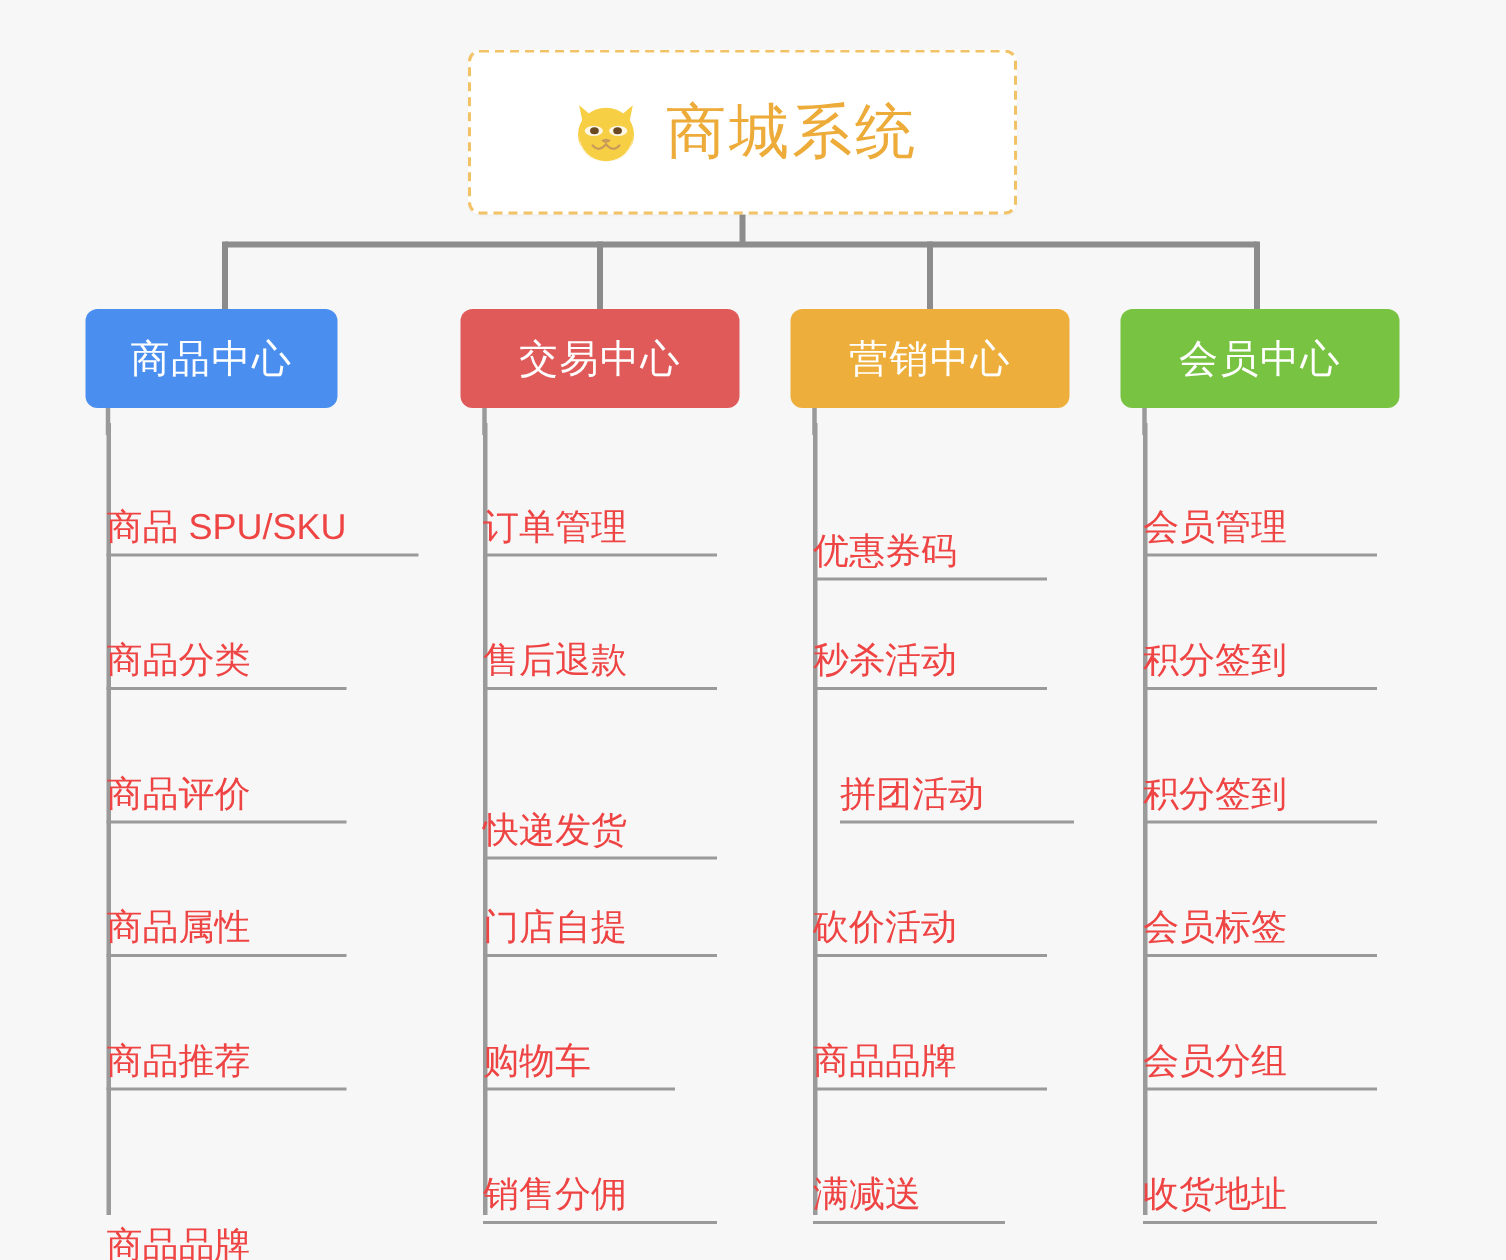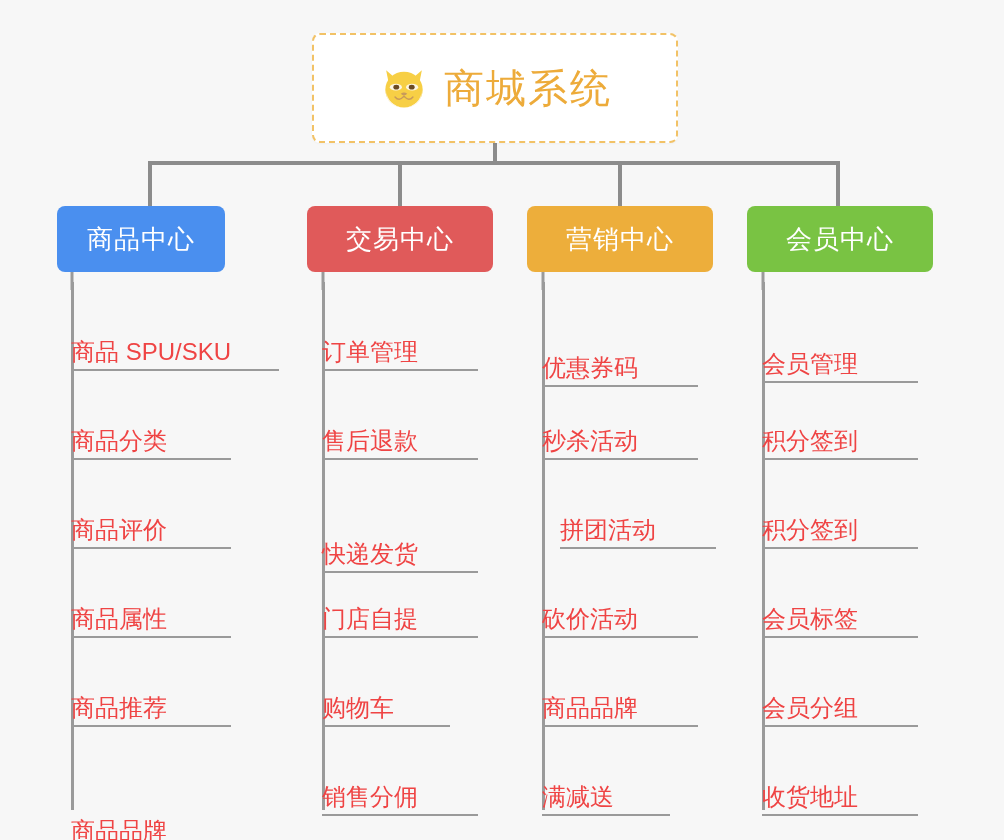--- a/index.html
+++ b/index.html
@@ -220,21 +220,21 @@
     <div class="leaf-item" style="top:356px; width:156px;">
       <span class="leaf-label">商品品牌</span>
     </div>
     <div class="leaf-item" style="top:445px; width:128px;">
       <span class="leaf-label">满减送</span>
     </div>
   </div>
 
   <div class="leaf-col" style="left:762px;">
     <div class="spine" style="height:528px;"></div>
-    <div class="leaf-item" style="top:12px;   width:156px;">
+    <div class="leaf-item" style="top:0px;   width:156px;">
       <span class="leaf-label">会员管理</span>
     </div>
     <div class="leaf-item" style="top:89px;  width:156px;">
       <span class="leaf-label">积分签到</span>
     </div>
     <div class="leaf-item" style="top:178px; width:156px;">
       <span class="leaf-label">积分签到</span>
     </div>
     <div class="leaf-item" style="top:267px; width:156px;">
       <span class="leaf-label">会员标签</span>

